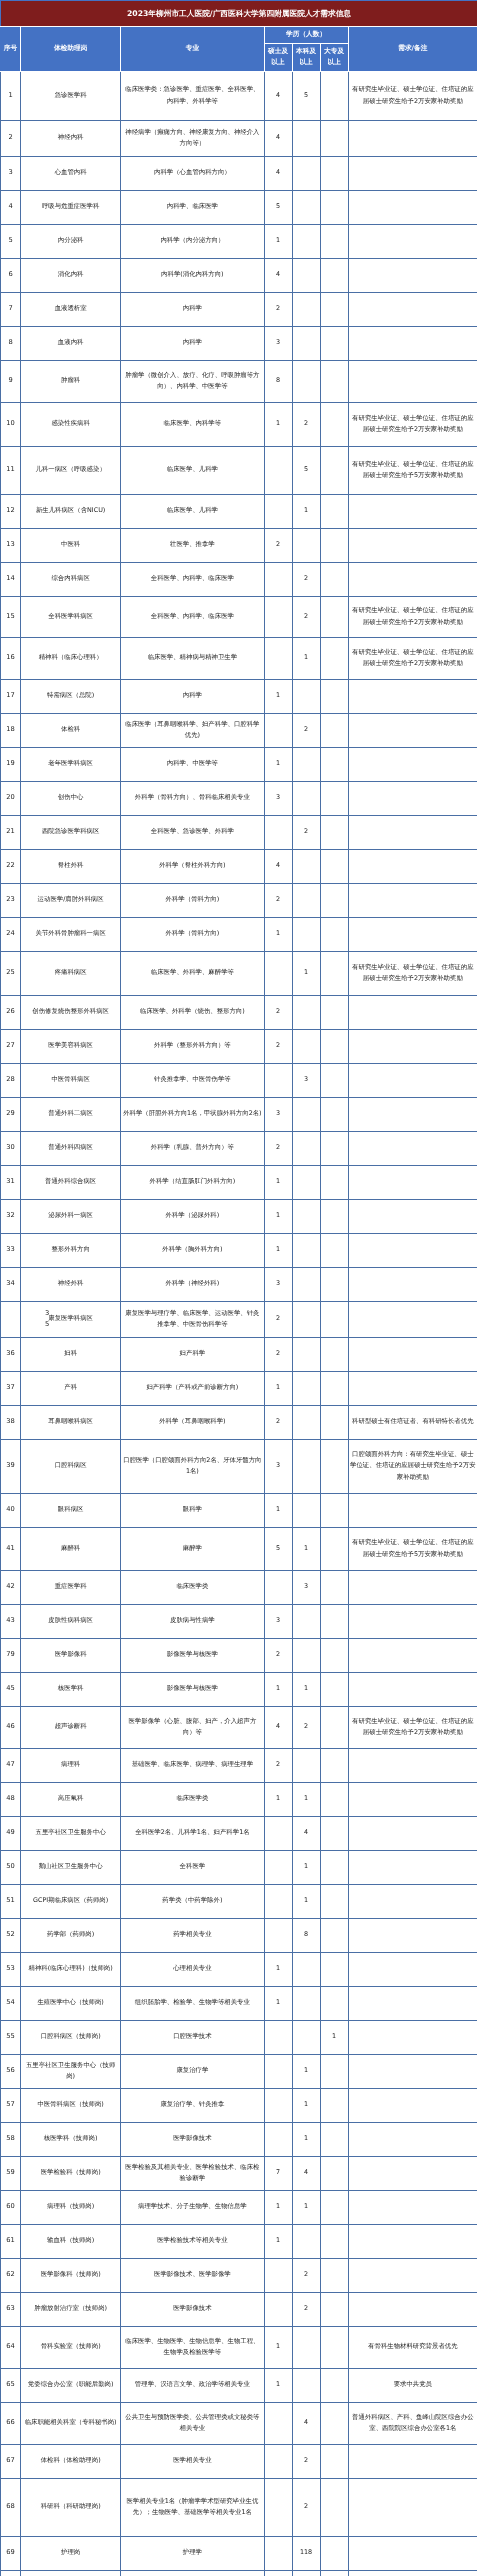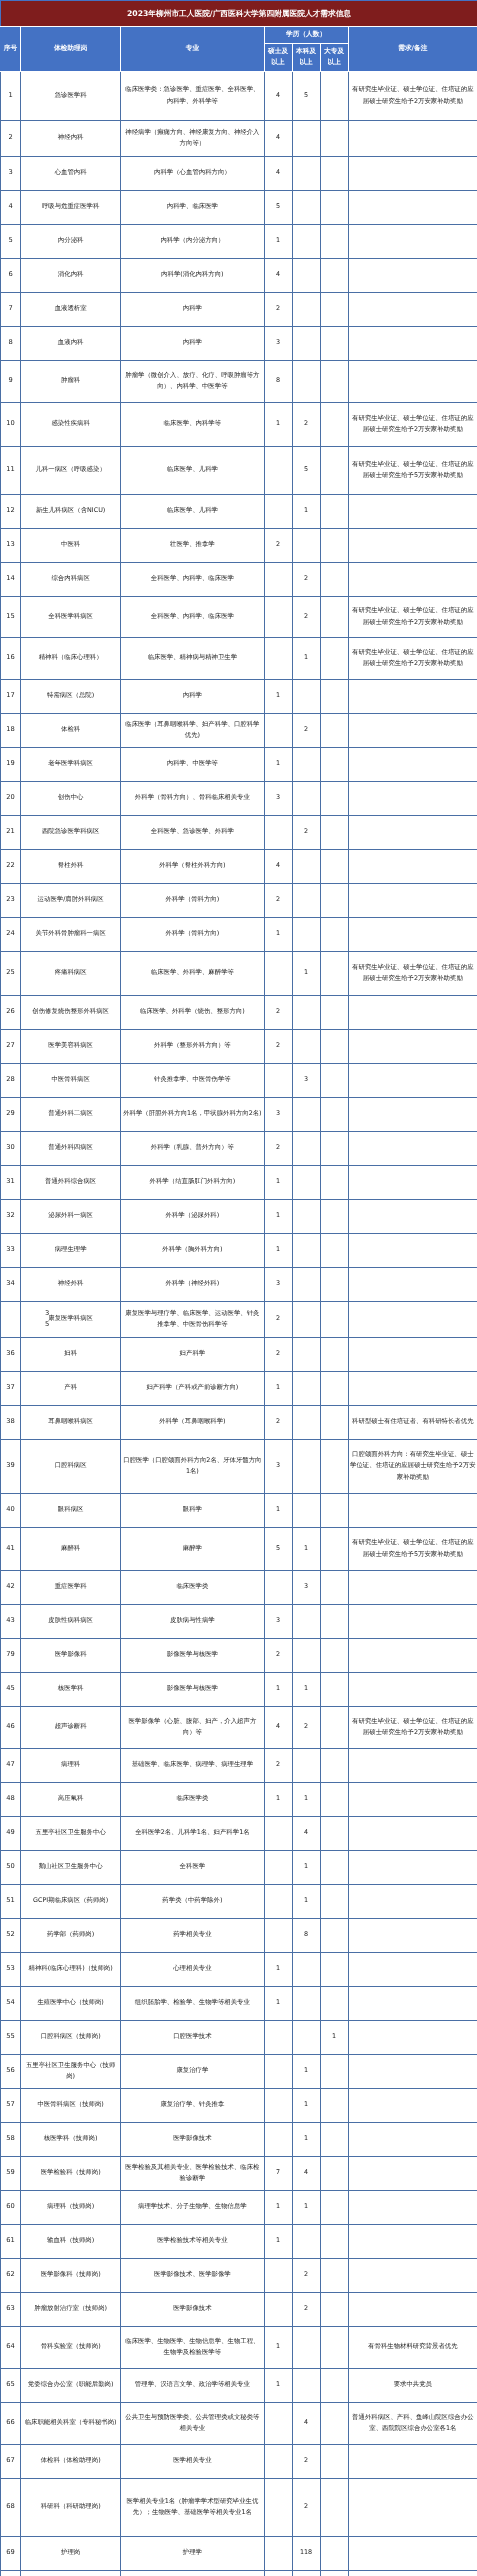--- a/index.html
+++ b/index.html
@@ -329,21 +329,21 @@
           <td class="seq" style="height: 33px;">32</td>
           <td>泌尿外科一病区</td>
           <td>外科学（泌尿外科)</td>
           <td>1</td>
           <td></td>
           <td></td>
           <td class="note"></td>
         </tr>
         <tr>
           <td class="seq" style="height: 33px;">33</td>
-          <td>病理生理学</td>
+          <td>整形外科方向</td>
           <td>外科学（胸外科方向)</td>
           <td>1</td>
           <td></td>
           <td></td>
           <td class="note"></td>
         </tr>
         <tr>
           <td class="seq" style="height: 33px;">34</td>
           <td>神经外科</td>
           <td>外科学（神经外科)</td>

